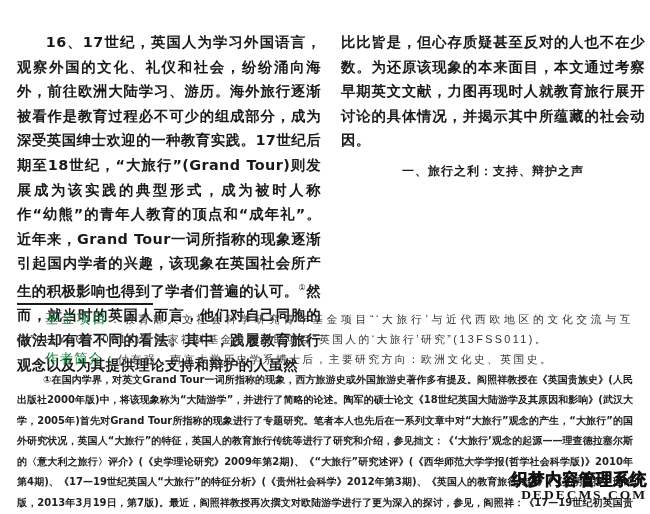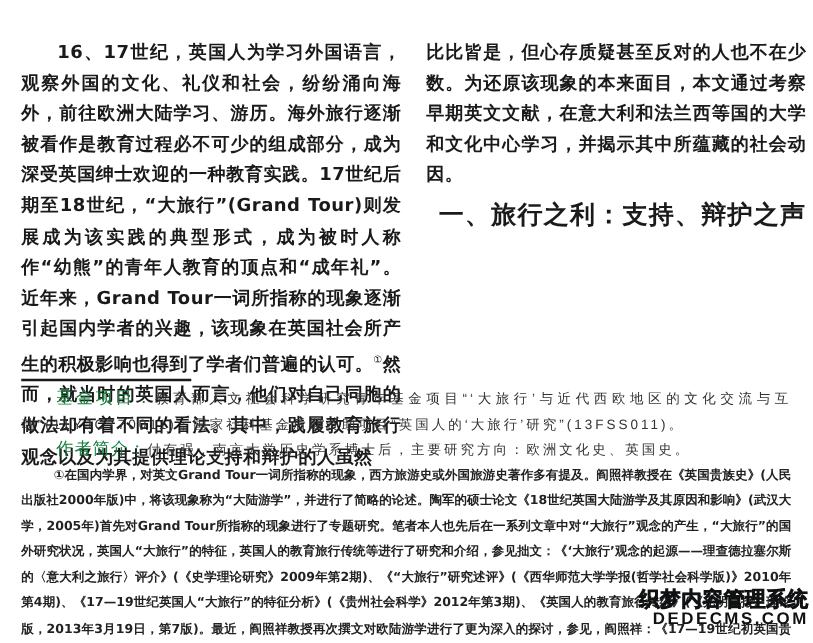--- a/index.html
+++ b/index.html
@@ -10,21 +10,21 @@
   .col {
     position: absolute; top: 6px; width: 304px;
     font-size: 14.4px; line-height: 24.6px; font-weight: bold;
     text-align: justify; letter-spacing: 0.4px; margin-top: 24px;
   }
   .col.left { left: 17px; }
   .col.right { left: 341px; }
   .col p { margin: 0; text-indent: 2em; }
   .col p.first { text-indent: 2em; }
   .section-heading {
-    text-align: right; margin: 6px 0 10px 0; font-size: 20px;
+    text-align: center; margin: 6px 0 10px 0; font-size: 12px;
     font-weight: bold; letter-spacing: 1px;
   }
   .sup { font-size: 8px; vertical-align: super; font-weight: normal; }
   .rule {
     position: absolute; left: 17px; top: 303px; width: 136px; height: 1.5px;
     background: #1a1a1a;
   }
   .notes {
     position: absolute; left: 17px; top: 309px; width: 616px;
     font-size: 10.8px; line-height: 19.5px; color: #222;
@@ -32,31 +32,31 @@
   }
   .notes p { margin: 0; text-indent: 2.6em; }
   .notes .lbl { font-weight: normal; font-size: 13.5px; color: #15803d; letter-spacing: 1px; }
   .notes .fund { font-family: Liberation Sans, sans-serif; letter-spacing: 2.4px; color: #333; }
   .notes .fn { font-size: 10px; line-height: 20.6px; font-weight: bold; color: #222; }
   .watermark {
     position: absolute; right: 3px; bottom: 12px; text-align: right;
     color: #111; font-weight: bold; line-height: 1.05;
   }
   .watermark .wm-cn { font-size: 16.5px; letter-spacing: 0.5px; -webkit-text-stroke: 0.6px #111; color: #0c4a6e; }
-  .watermark .wm-en { font-family: Liberation Sans, sans-serif; font-size: 13.5px; letter-spacing: 2px; }
+  .watermark .wm-en { font-family: Liberation Serif, serif; font-size: 13.5px; letter-spacing: 2px; }
 </style>
 </head>
 <body>
 
 <div class="col left">
   <p class="first"><span>16、17世纪，英国人为学习外国语言，观察外国的文化、礼仪和社会，纷纷涌向海外，前往欧洲大陆学习、游历。海外旅行逐渐被看作是教育过程必不可少的组成部分，成为深受英国绅士欢迎的一种教育实践。17世纪后期至18世纪，“大旅行”(Grand Tour)则发展成为该实践的典型形式，成为被时人称作“幼熊”的青年人教育的顶点和“成年礼”。近年来，Grand Tour一词所指称的现象逐渐引起国内学者的兴趣，该现象在英国社会所产生的积极影响也得到了学者们普遍的认可。</span><span class="sup">①</span><span>然而，就当时的英国人而言，他们对自己同胞的做法却有着不同的看法。其中，践履教育旅行观念以及为其提供理论支持和辩护的人虽然</span></p>
 </div>
 
 <div class="col right">
-  <p style="text-indent:0">比比皆是，但心存质疑甚至反对的人也不在少数。为还原该现象的本来面目，本文通过考察早期英文文献，在意大利和法兰西等国的大学和文化中心学习，并揭示其中所蕴藏的社会动因。</p>
+  <p style="text-indent:0">比比皆是，但心存质疑甚至反对的人也不在少数。为还原该现象的本来面目，本文通过考察早期英文文献，力图再现时人就教育旅行展开讨论的具体情况，并揭示其中所蕴藏的社会动因。</p>
   <div class="section-heading">一、旅行之利：支持、辩护之声</div>
 </div>
 
 <div class="rule"></div>
 
 <div class="notes">
   <p><span class="lbl">基金项目：</span><span class="fund">教育部人文社会科学研究青年基金项目“‘大旅行’与近代西欧地区的文化交流与互动”(11YJC770011)；国家社科基金后期资助项目“英国人的‘大旅行’研究”(13FSS011)。</span></p>
   <p><span class="lbl">作者简介：</span><span class="fund">付有强，南京大学历史学系博士后，主要研究方向：欧洲文化史、英国史。</span></p>
   <p class="fn">①在国内学界，对英文Grand Tour一词所指称的现象，西方旅游史或外国旅游史著作多有提及。阎照祥教授在《英国贵族史》(人民出版社2000年版)中，将该现象称为“大陆游学”，并进行了简略的论述。陶军的硕士论文《18世纪英国大陆游学及其原因和影响》(武汉大学，2005年)首先对Grand Tour所指称的现象进行了专题研究。笔者本人也先后在一系列文章中对“大旅行”观念的产生，“大旅行”的国外研究状况，英国人“大旅行”的特征，英国人的教育旅行传统等进行了研究和介绍，参见拙文：《‘大旅行’观念的起源——理查德拉塞尔斯的〈意大利之旅行〉评介》(《史学理论研究》2009年第2期)、《“大旅行”研究述评》(《西华师范大学学报(哲学社会科学版)》2010年第4期)、《17—19世纪英国人“大旅行”的特征分析》(《贵州社会科学》2012年第3期)、《英国人的教育旅行传统》(《光明日报》理论版，2013年3月19日，第7版)。最近，阎照祥教授再次撰文对欧陆游学进行了更为深入的探讨，参见，阎照祥：《17—19世纪初英国贵族欧陆游学探要》，《世界历史》2012年第6期，第74—84页。</p>
 </div>

